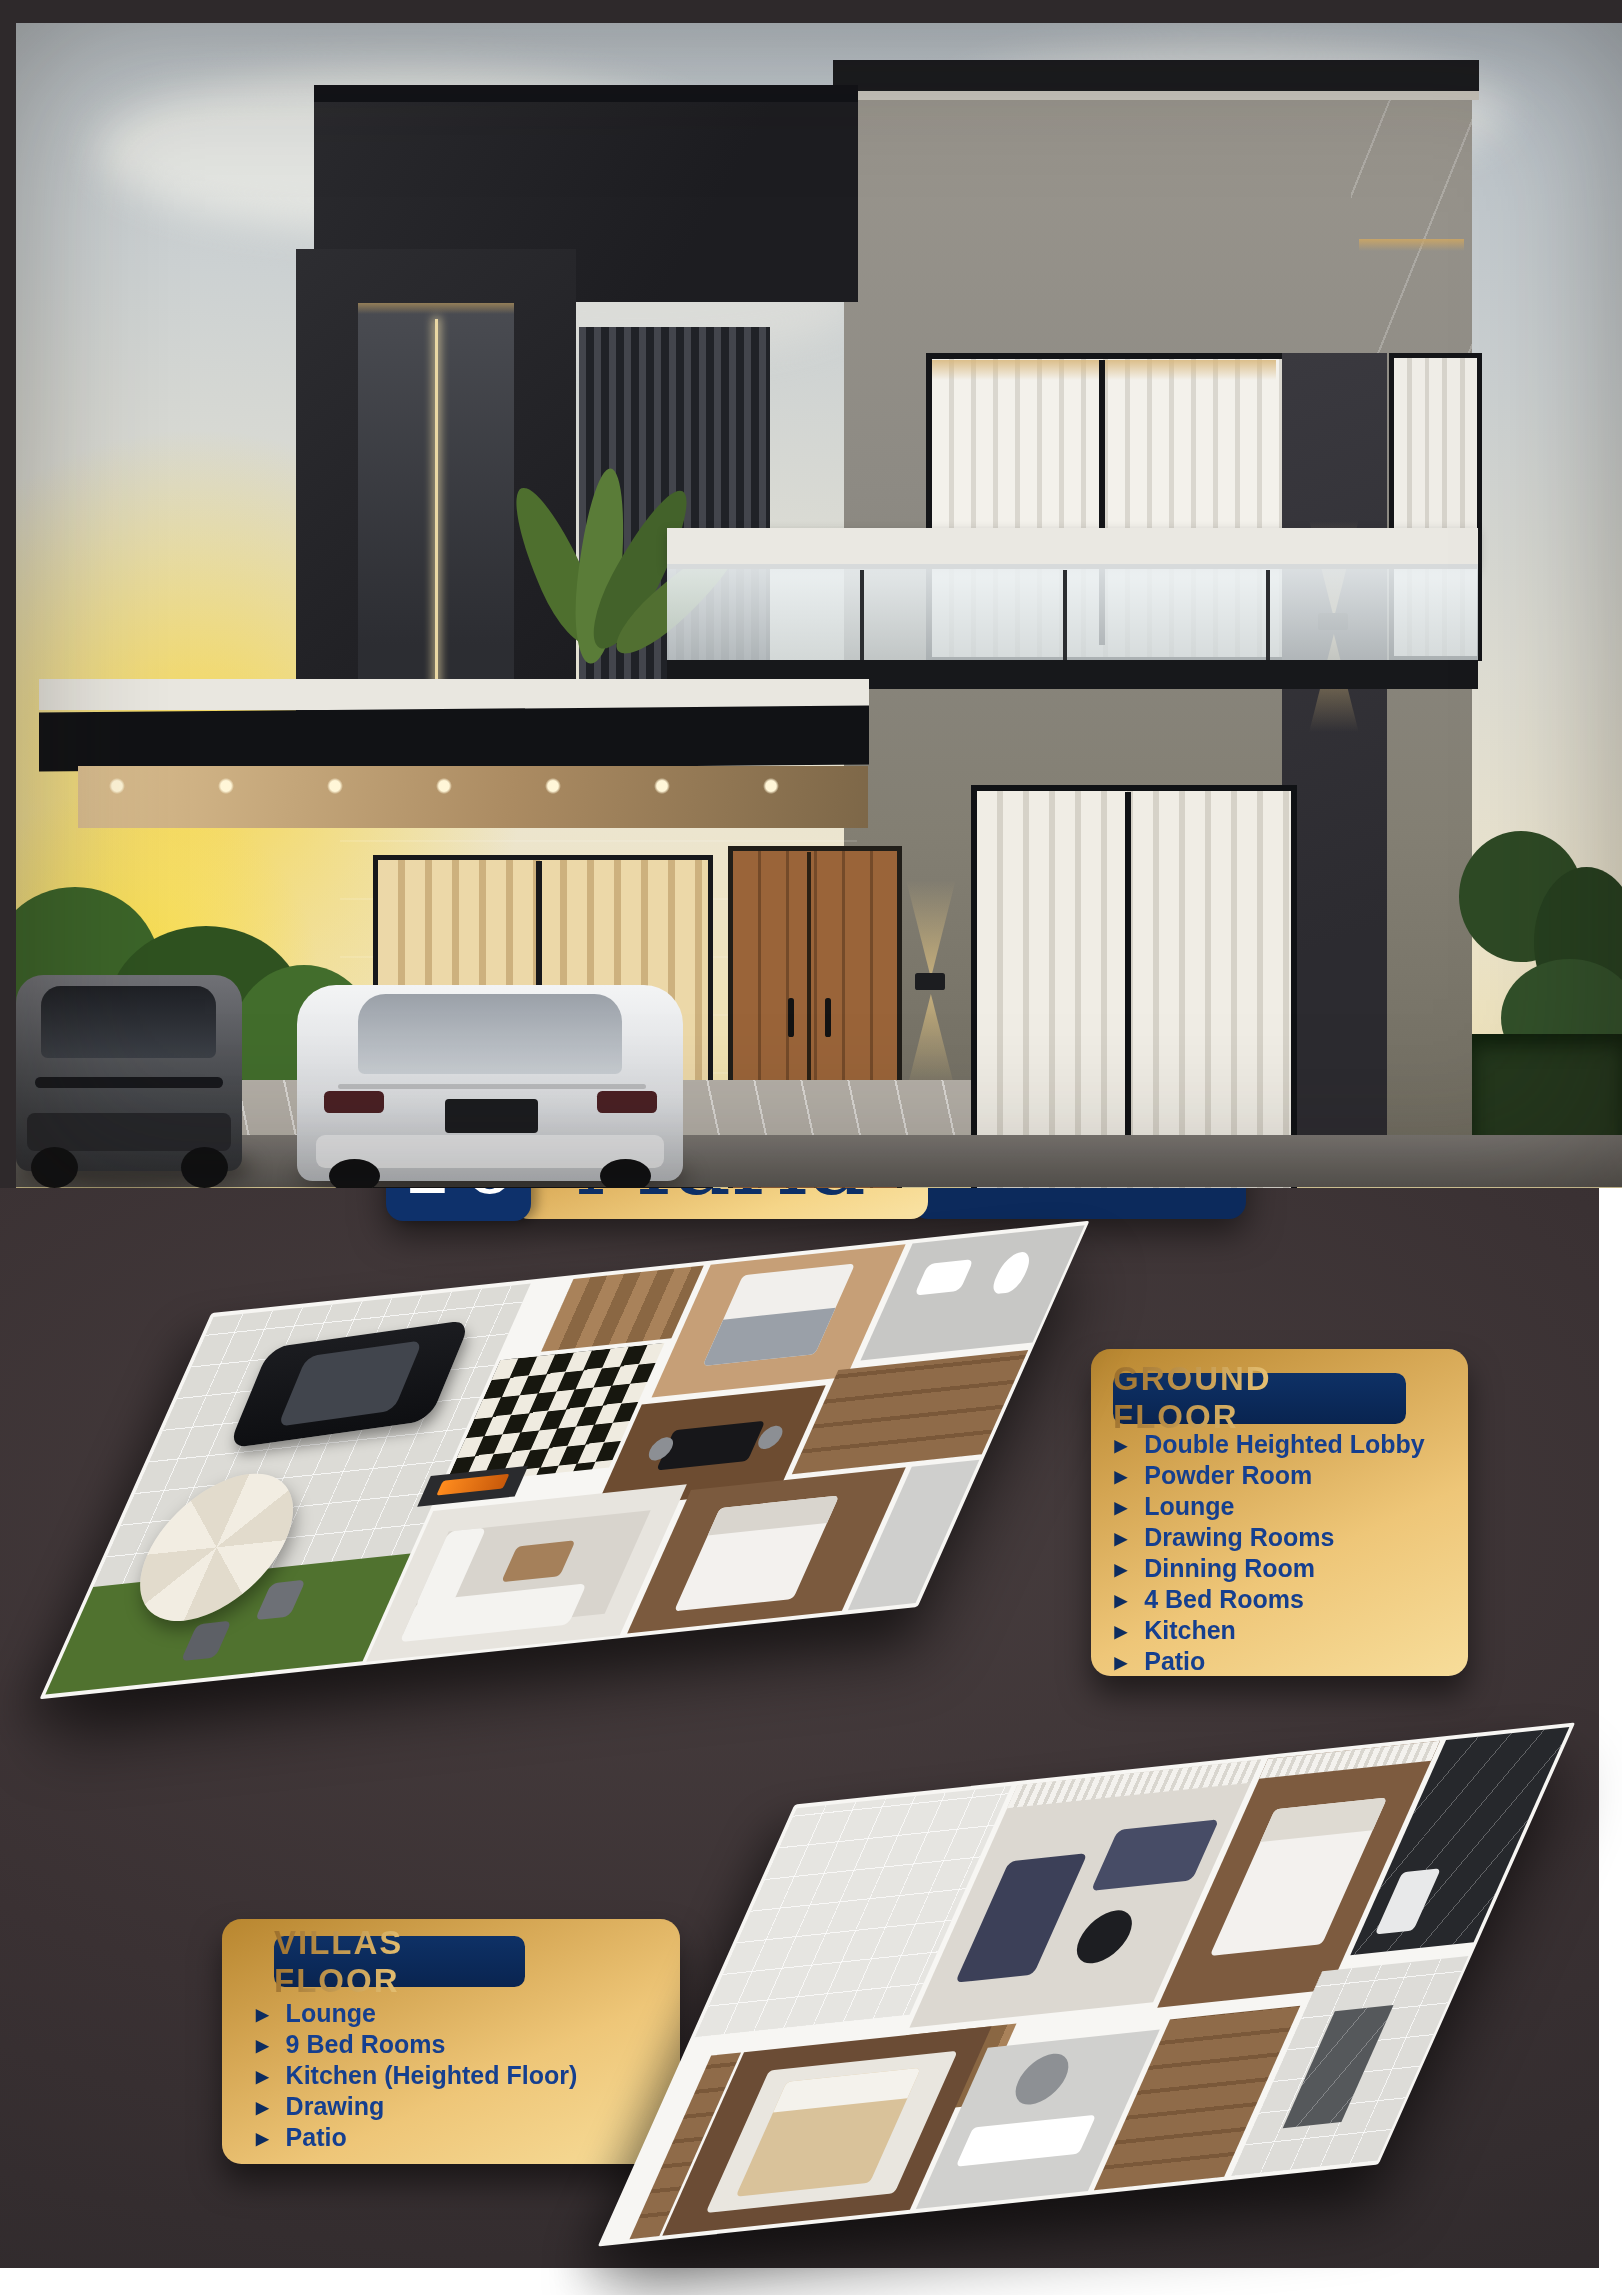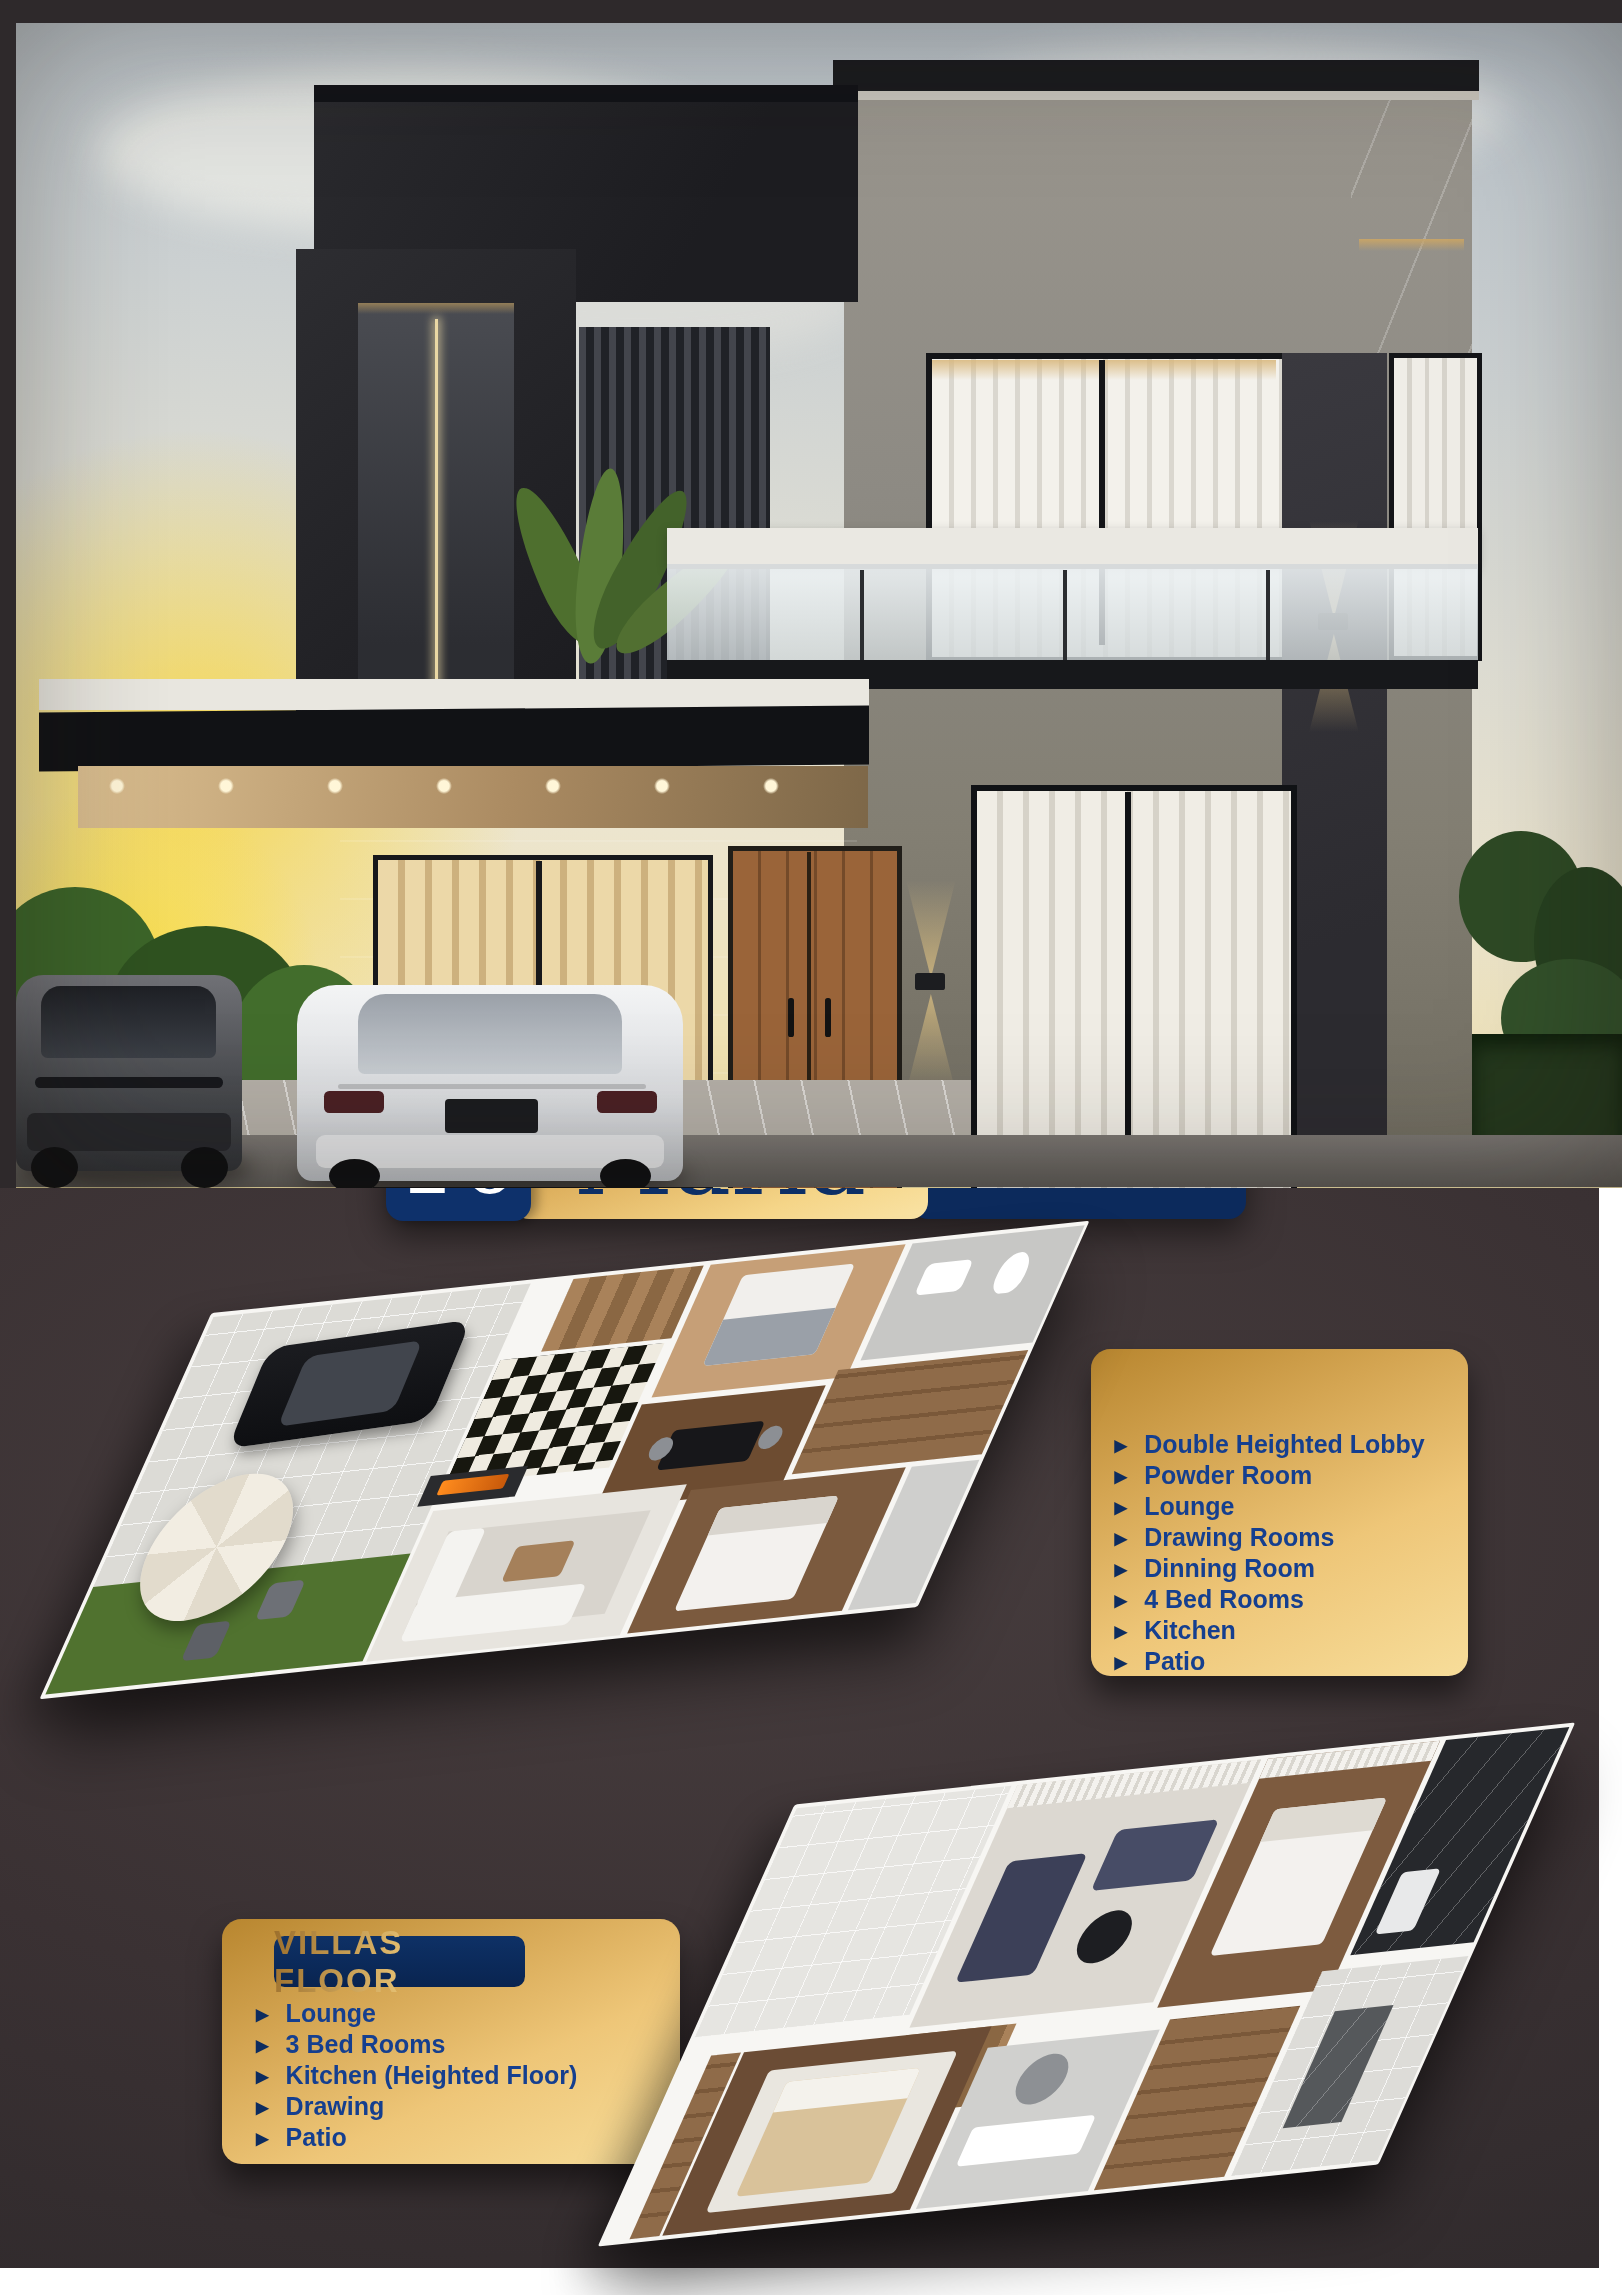--- a/index.html
+++ b/index.html
@@ -292,20 +292,23 @@
   </div>
   <div class="abs badge-marla">
     <span>Marla</span>
   </div>
   <div class="abs badge-ten">
     <span>10</span>
   </div>
 </div>
 
 <div class="abs panel panel-ground">
+  <div class="panel-title">
+    <span>GROUND FLOOR</span>
+  </div>
   <ul class="feat">
     <li>
         <span class="blt">▶</span>
         <span>Double Heighted Lobby</span>
       </li>
     <li>
         <span class="blt">▶</span>
         <span>Powder Room</span>
       </li>
     <li>
@@ -375,21 +378,21 @@
   <div class="panel-title">
     <span>VILLAS FLOOR</span>
   </div>
   <ul class="feat">
     <li>
         <span class="blt">▶</span>
         <span>Lounge</span>
       </li>
     <li>
         <span class="blt">▶</span>
-        <span>3 Bed Rooms</span>
+        <span>9 Bed Rooms</span>
       </li>
     <li>
         <span class="blt">▶</span>
         <span>Kitchen (Heighted Floor)</span>
       </li>
     <li>
         <span class="blt">▶</span>
         <span>Drawing</span>
       </li>
     <li>

